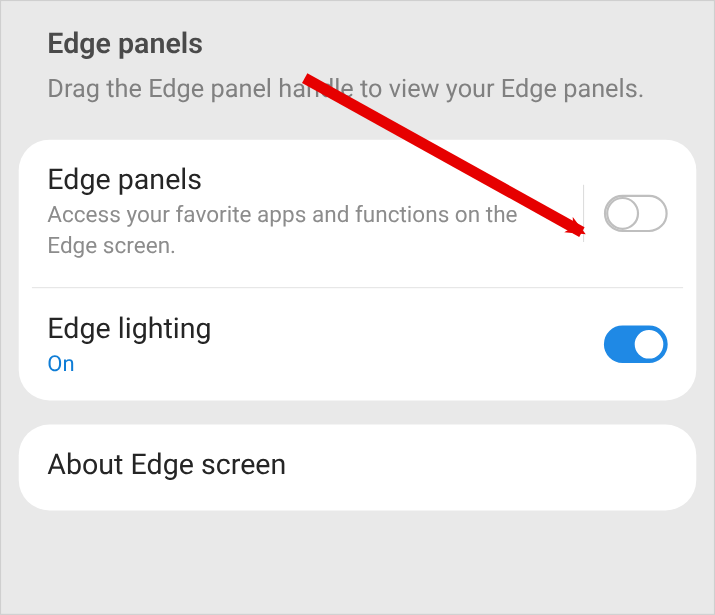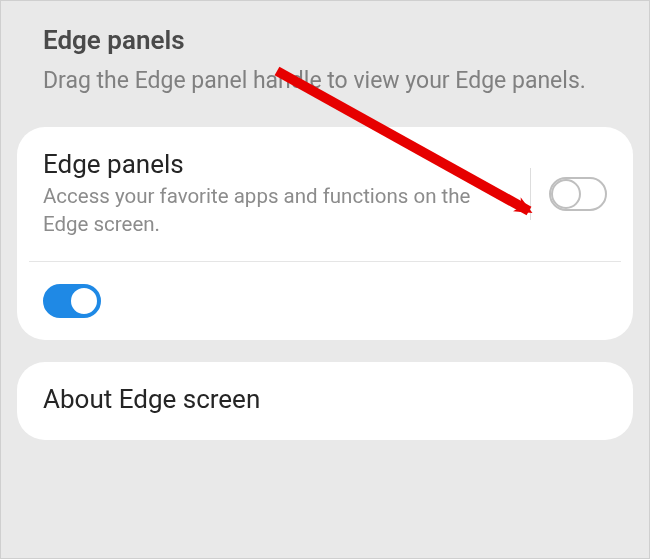--- a/index.html
+++ b/index.html
@@ -131,20 +131,24 @@
     <div class="divider-v"></div>
     <div class="toggle off">
       <div class="track"></div>
       <div class="knob"></div>
     </div>
   </div>
 
   <div class="divider-h"></div>
 
   <div class="row">
+    <div class="row-text">
+      <div class="row-title">Edge lighting</div>
+      <div class="row-status-on">On</div>
+    </div>
     <div class="toggle on">
       <div class="track"></div>
       <div class="knob"></div>
     </div>
   </div>
 
 </div>
 
 <div class="card">
   <div class="row">

